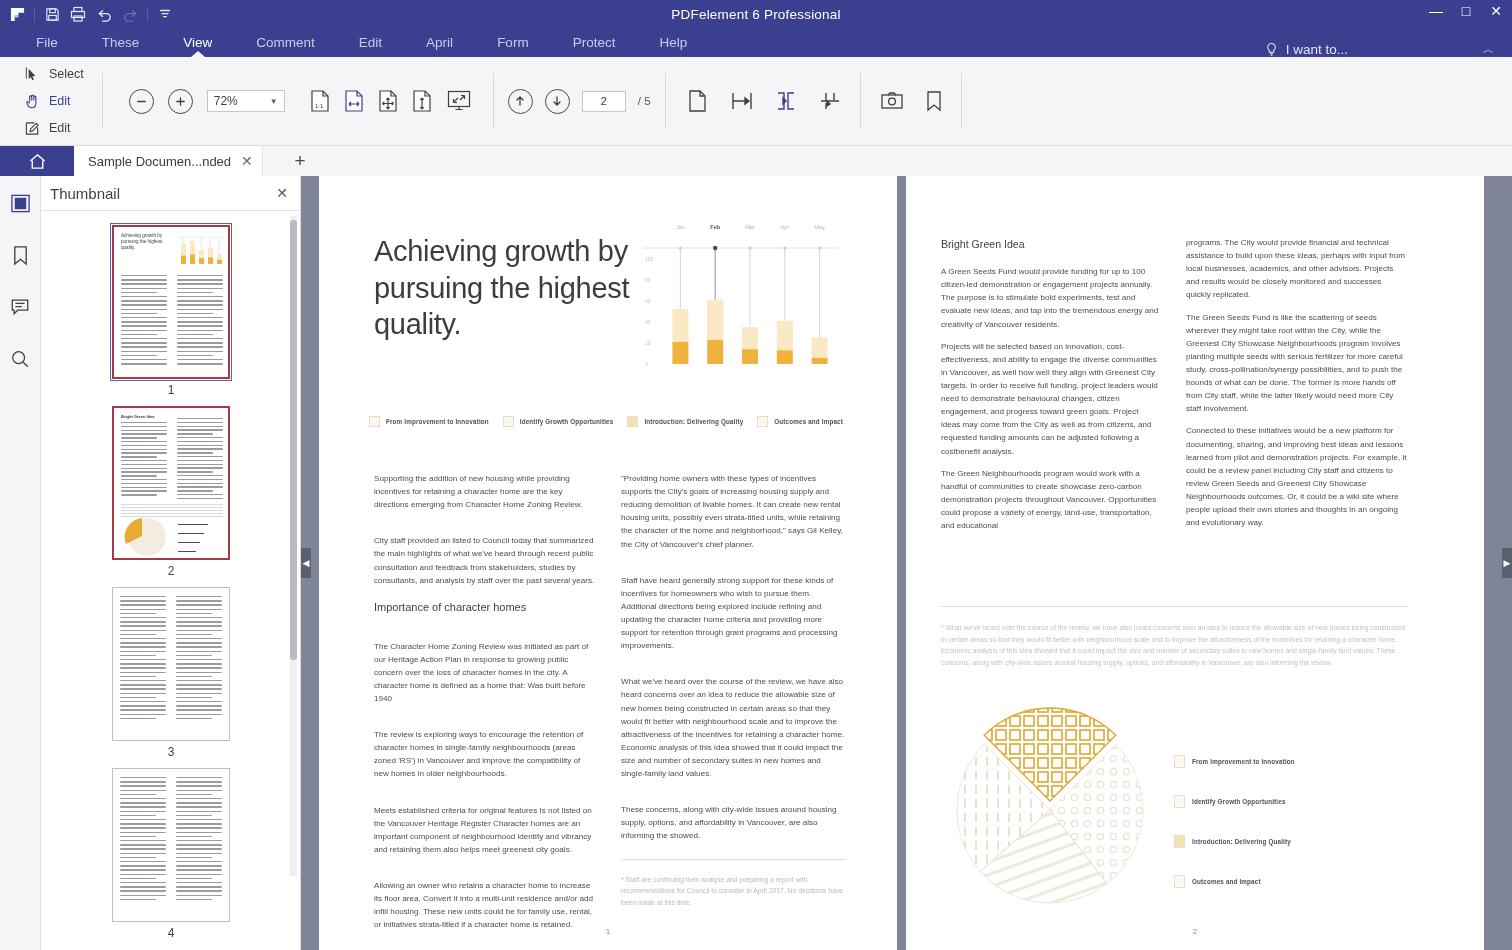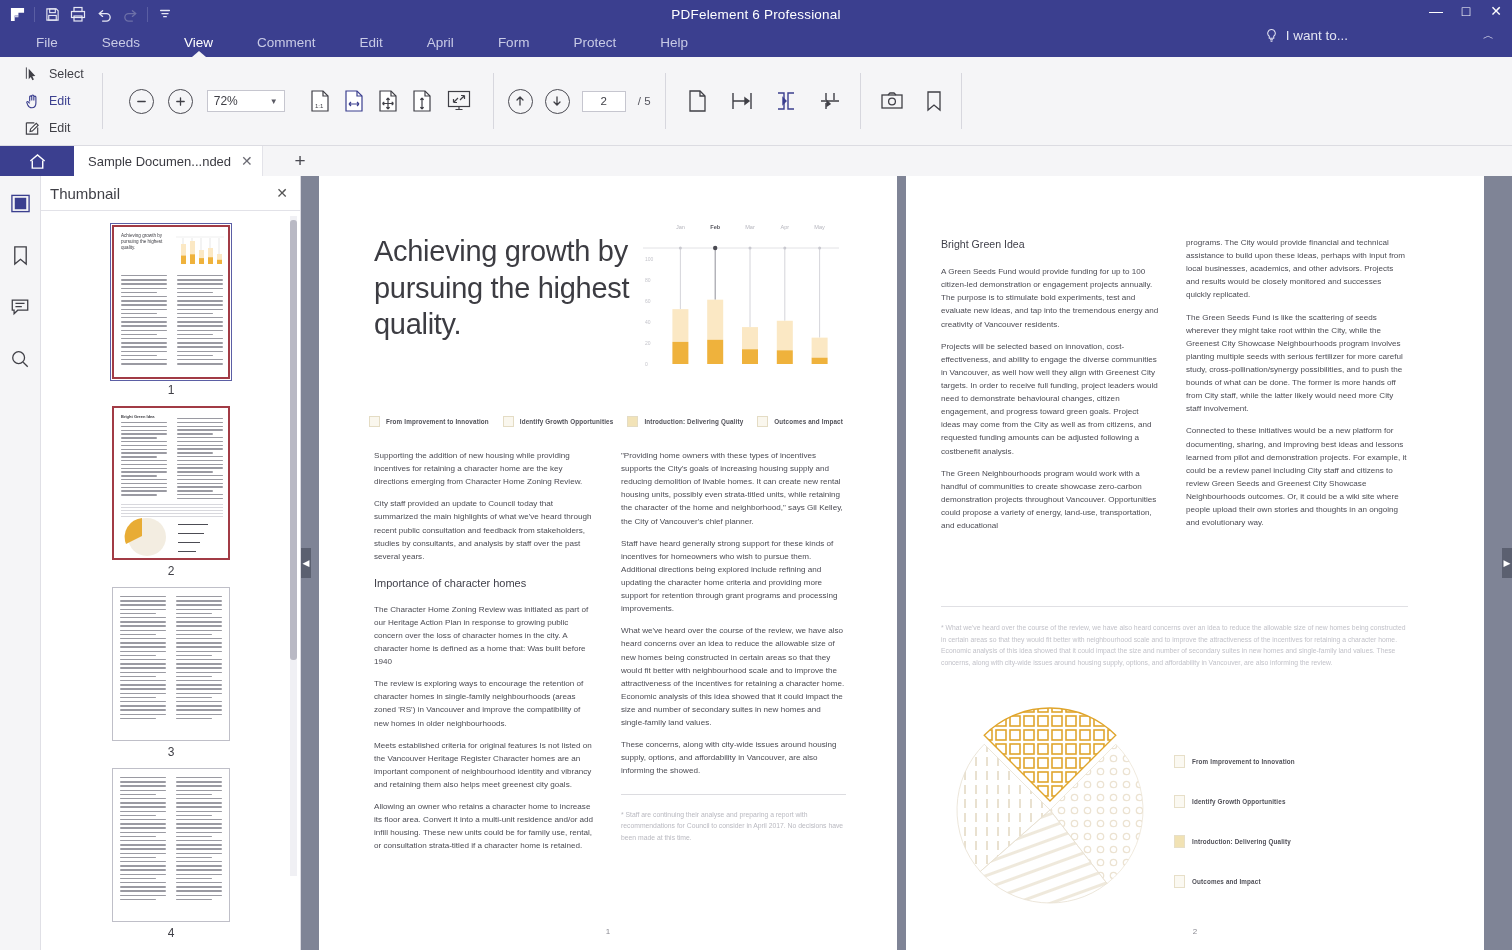--- a/index.html
+++ b/index.html
@@ -43,21 +43,21 @@
     display:flex;align-items:center;
   }
   .menu-item.active{ color:#ffffff; }
   .menu-item.active::after{
     content:""; position:absolute; bottom:0; left:50%; transform:translateX(-50%);
     width:0;height:0;border-left:7px solid transparent;border-right:7px solid transparent;
     border-bottom:6px solid #f5f5f7;
   }
   .iwant{
     position:absolute; right:18px; top:0; height:29px;
-    display:flex; align-items:flex-start; gap:7px;
+    display:flex; align-items:flex-end; gap:7px;
     font-size:13.5px; color:#e3e4f2;
   }
   .iwant .bulb{ color:#e3e4f2; display:flex; }
 
   
   .ribbon{
     position:absolute; left:0; top:57px; width:1512px; height:89px;
     background:#f5f5f7; border-bottom:1px solid #dcdce2;
     display:flex; align-items:center;
   }
@@ -185,21 +185,21 @@
   }
   .legendrow{
     position:absolute; left:50px; top:240px; width:500px;
     display:flex; align-items:center; gap:14px;
   }
   .lg{ display:flex;align-items:center;gap:6px; }
   .lg .sw{ width:11px;height:11px;border:1px solid #e4dcc4;background:#faf7ee;}
   .lg .tx{ font-size:6.3px;color:#4f4f57;font-weight:bold;letter-spacing:.15px;}
 
   .col{ position:absolute; font-size:8.1px; line-height:1.62; color:#4c4c54; }
-  .col p{ margin-bottom:9px; }
+  .col p{ margin-bottom:9px;margin-top:23px; }
   .col h3{ font-size:11px;font-weight:400;color:#40404a;margin:12px 0 10px;}
   .colA{ left:55px; top:273px; width:223px;}
   .colB{ left:302px; top:273px; width:225px;}
 
   .rule{ height:1px;background:#dcdce0;margin:16px 0 14px;}
   .foot{ font-size:6.8px;line-height:1.72;color:#b9b9c0;}
   .pagefolio{ position:absolute; bottom:14px; left:0; width:100%; text-align:center; font-size:8px;color:#8a8a92;}
 
   
   .chart{ position:absolute; left:322px; top:48px; width:200px; height:158px; }
@@ -276,21 +276,21 @@
     <div class="wctrl">✕</div>
   </div>
 </div>
 
 <div class="menubar">
   <div class="menus" id="menus">
       <div class="menu-item">
         <span>File</span>
       </div>
       <div class="menu-item">
-        <span>Seeds</span>
+        <span>These</span>
       </div>
       <div class="menu-item active">
         <span>View</span>
       </div>
       <div class="menu-item">
         <span>Comment</span>
       </div>
       <div class="menu-item">
         <span>Edit</span>
       </div>
@@ -854,26 +854,26 @@
             <span class="tx">Introduction: Delivering Quality</span>
           </div>
           <div class="lg">
             <span class="sw"></span>
             <span class="tx">Outcomes and Impact</span>
           </div>
         </div>
 
       <div class="col colA" id="p1-colA">
           <p>Supporting the addition of new housing while providing incentives for retaining a character home are the key directions emerging from Character Home Zoning Review.</p>
-          <p>City staff provided an update to Council today that summarized the main highlights of what we've heard through recent public consultation and feedback from stakeholders, studies by consultants, and analysis by staff over the past several years.</p>
+          <p>City staff provided an listed to Council today that summarized the main highlights of what we've heard through recent public consultation and feedback from stakeholders, studies by consultants, and analysis by staff over the past several years.</p>
           <h3>Importance of character homes</h3>
           <p>The Character Home Zoning Review was initiated as part of our Heritage Action Plan in response to growing public concern over the loss of character homes in the city. A character home is defined as a home that: Was built before 1940</p>
           <p>The review is exploring ways to encourage the retention of character homes in single-family neighbourhoods (areas zoned 'RS') in Vancouver and improve the compatibility of new homes in older neighbourhoods.</p>
           <p>Meets established criteria for original features Is not listed on the Vancouver Heritage Register Character homes are an important component of neighbourhood identity and vibrancy and retaining them also helps meet greenest city goals.</p>
-          <p>Allowing an owner who retains a character home to increase its floor area. Convert it into a multi-unit residence and/or add infill housing. These new units could be for family use, rental, or consultation strata-titled if a character home is retained.</p>
+          <p>Allowing an owner who retains a character home to increase its floor area. Convert it into a multi-unit residence and/or add infill housing. These new units could be for family use, rental, or initiatives strata-titled if a character home is retained.</p>
         </div>
       <div class="col colB" id="p1-colB">
       <p>"Providing home owners with these types of incentives supports the City's goals of increasing housing supply and reducing demolition of livable homes.  It can create new rental housing units, possibly even strata-titled units, while retaining the character of the home and neighborhood," says Gil Kelley, the City of Vancouver's chief planner.</p>
           <p>Staff have heard generally strong support for these kinds of incentives for homeowners who wish to pursue them. Additional directions being explored include refining and updating the character home criteria and providing more support for retention through grant programs and processing improvements.</p>
           <p>What we've heard over the course of the review, we have also heard concerns over an idea to reduce the allowable size of new homes being constructed in certain areas so that they would fit better with neighbourhood scale and to improve the attractiveness of the incentives for retaining a character home. Economic analysis of this idea showed that it could impact the size and number of secondary suites in new homes and single-family land values.</p>
           <p>These concerns, along with city-wide issues around housing supply, options, and affordability in Vancouver, are also informing the showed.</p>
           <div class="rule"></div>
           <div class="foot">* Staff are continuing their analyse and preparing a report with recommendations for Council to consider in April 2017. No decisions have been made at this time.</div>
         </div>
 

